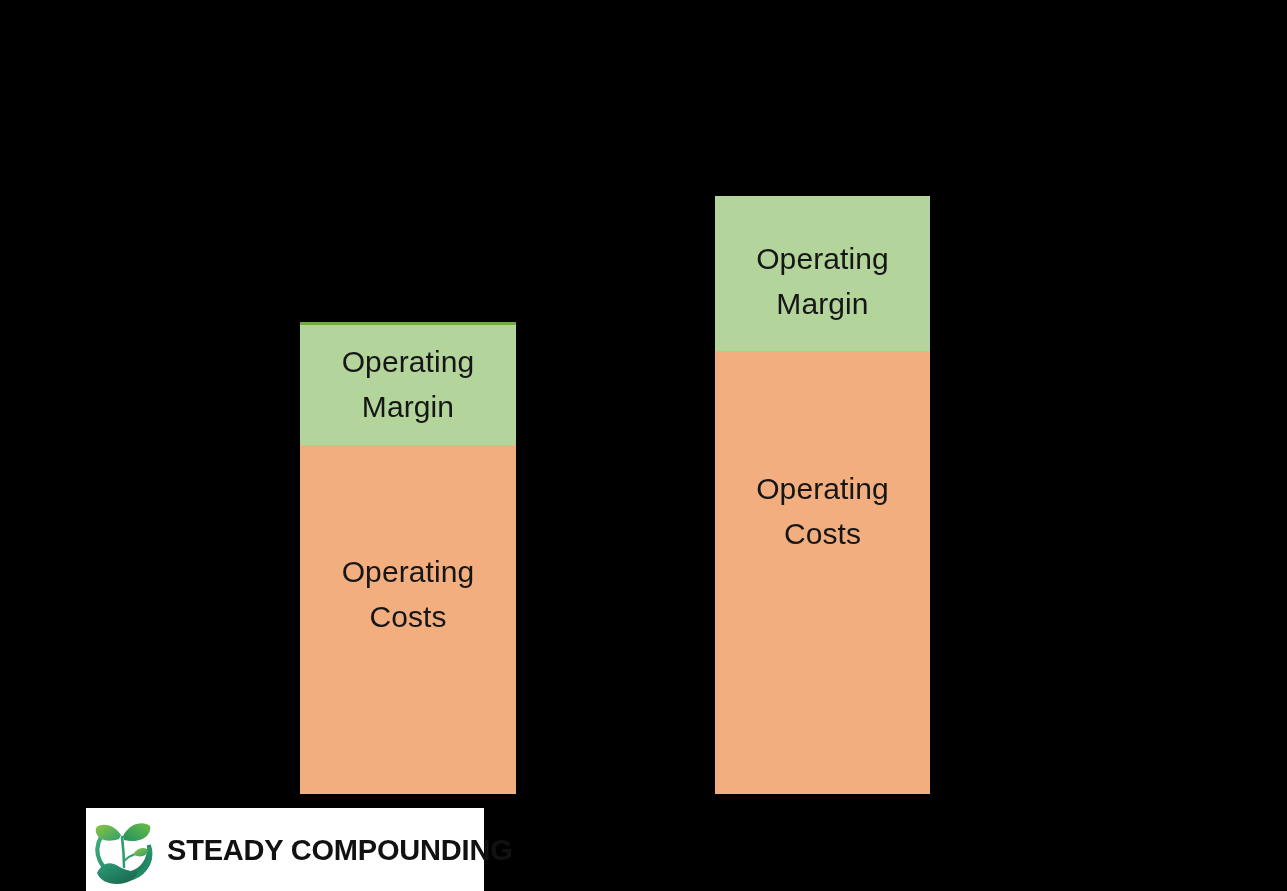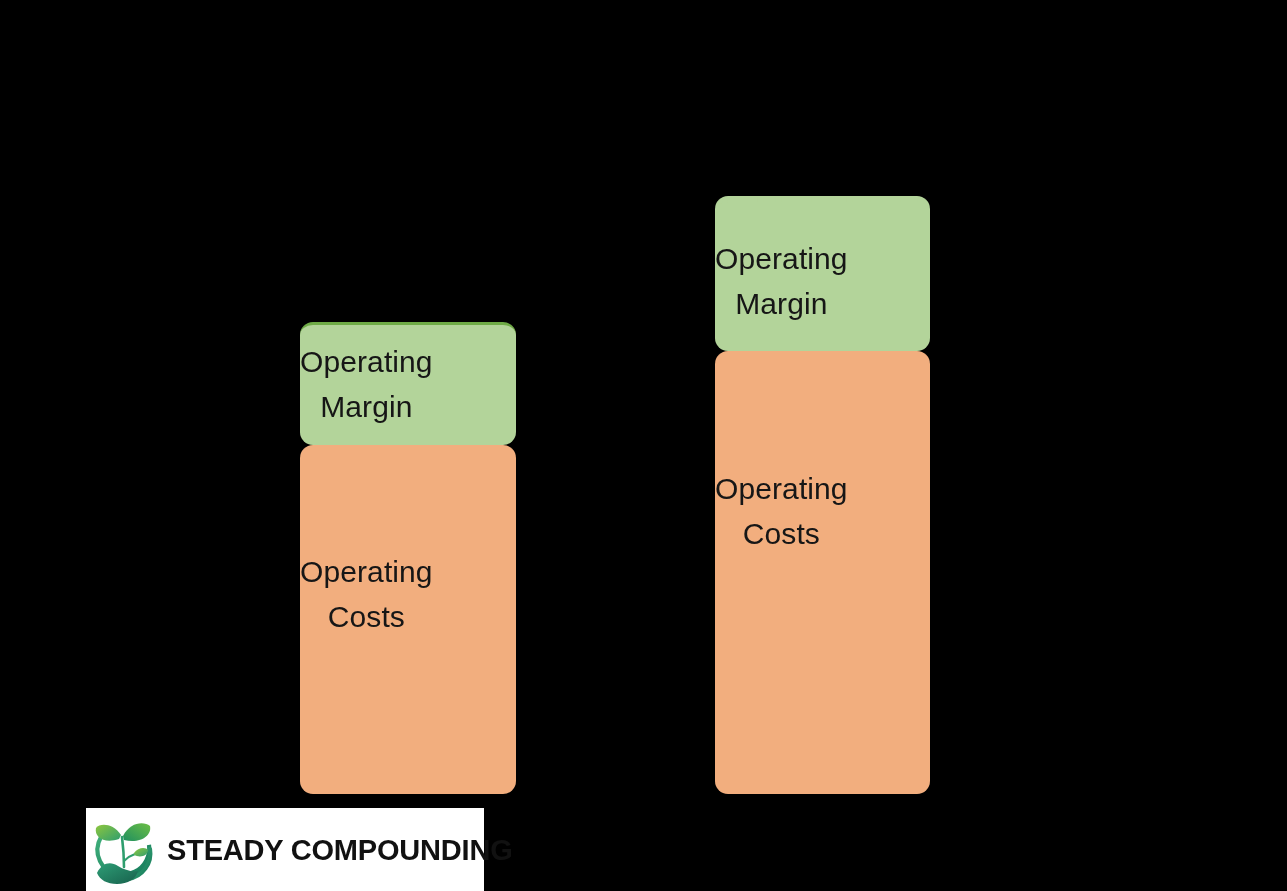--- a/index.html
+++ b/index.html
@@ -30,23 +30,22 @@
     box-sizing: border-box;
   }
 
   .seg {
     position: absolute;
     left: 0;
     width: 100%;
     box-sizing: border-box;
     display: flex;
     align-items: center;
-    justify-content: flex-start;
+    justify-content: center;
     text-align: center;
-    border-radius: 13px;
   }
 
   .seg-label {
     color: #161616;
     font-size: 30px;
     line-height: 1.50;
     font-weight: 400;
     letter-spacing: 0.1px;
     white-space: pre-line;
     font-family: "Liberation Sans", sans-serif;

